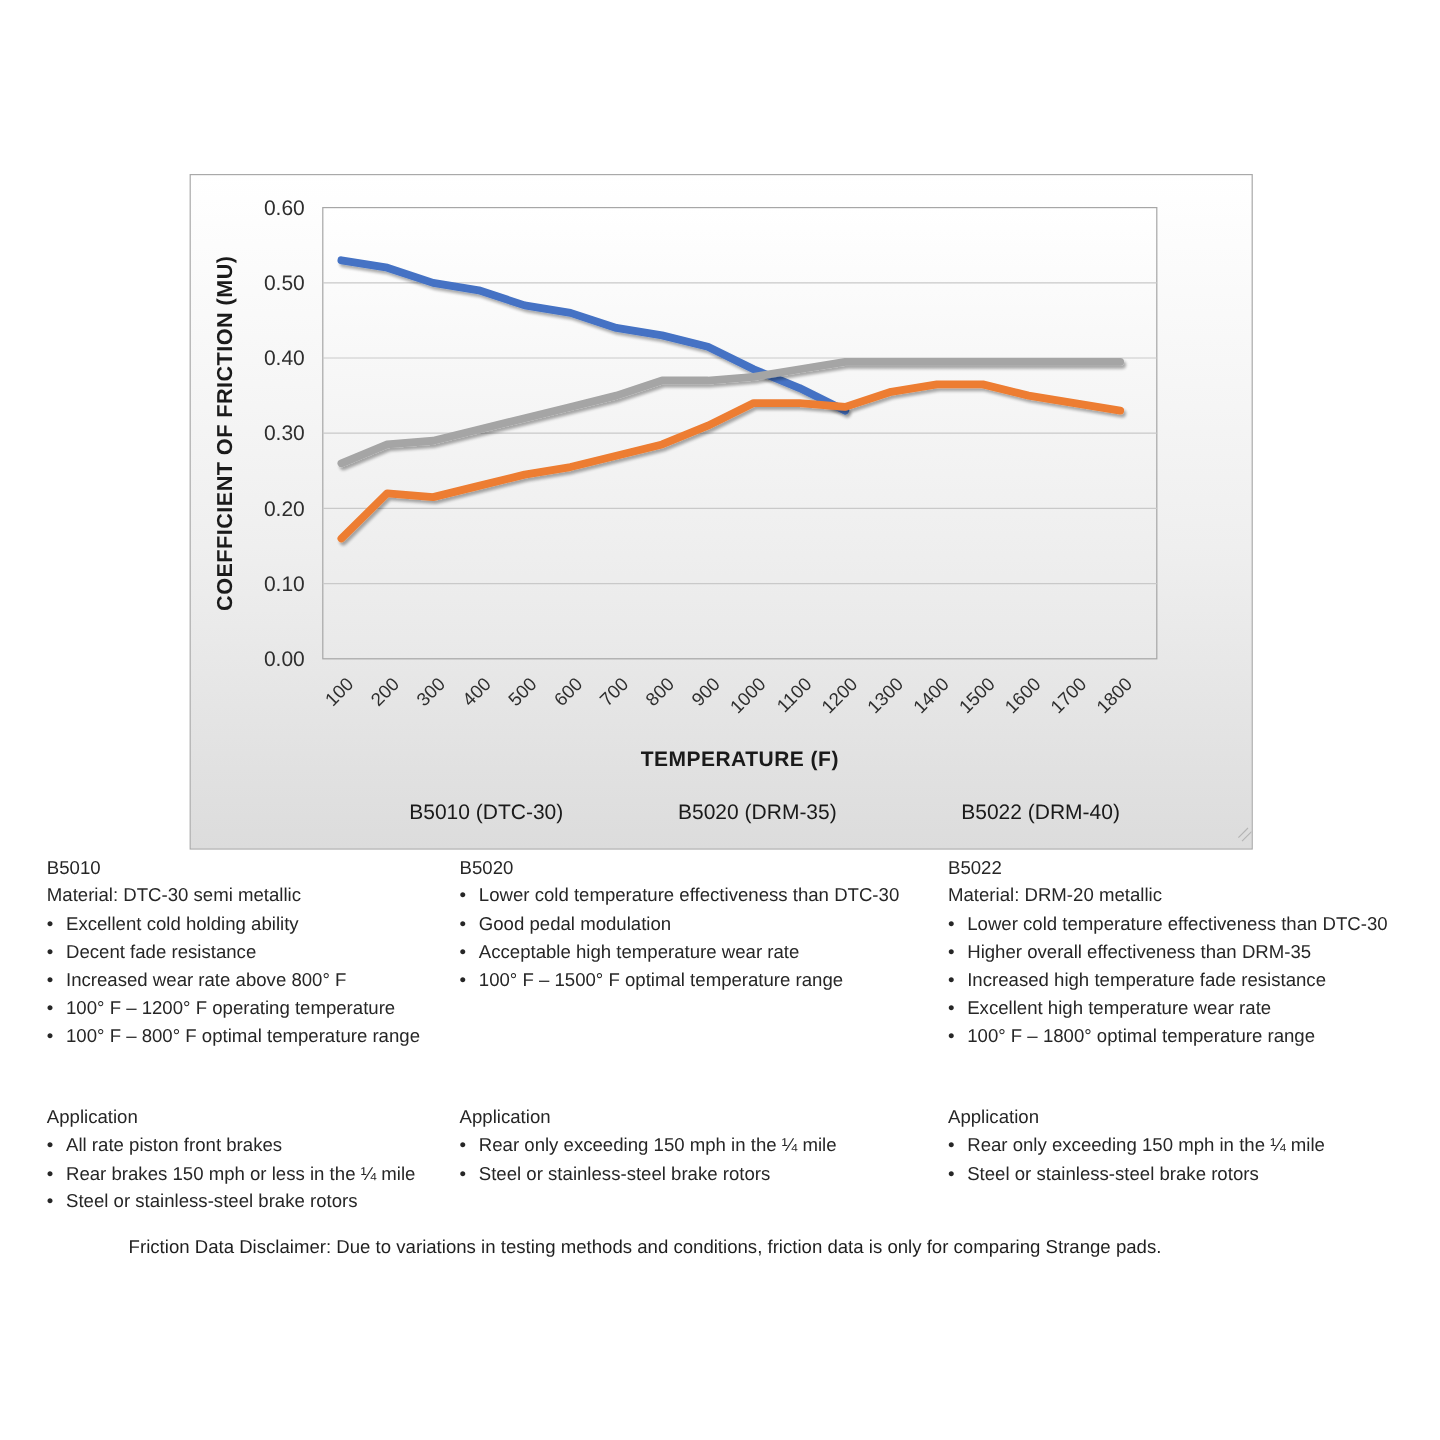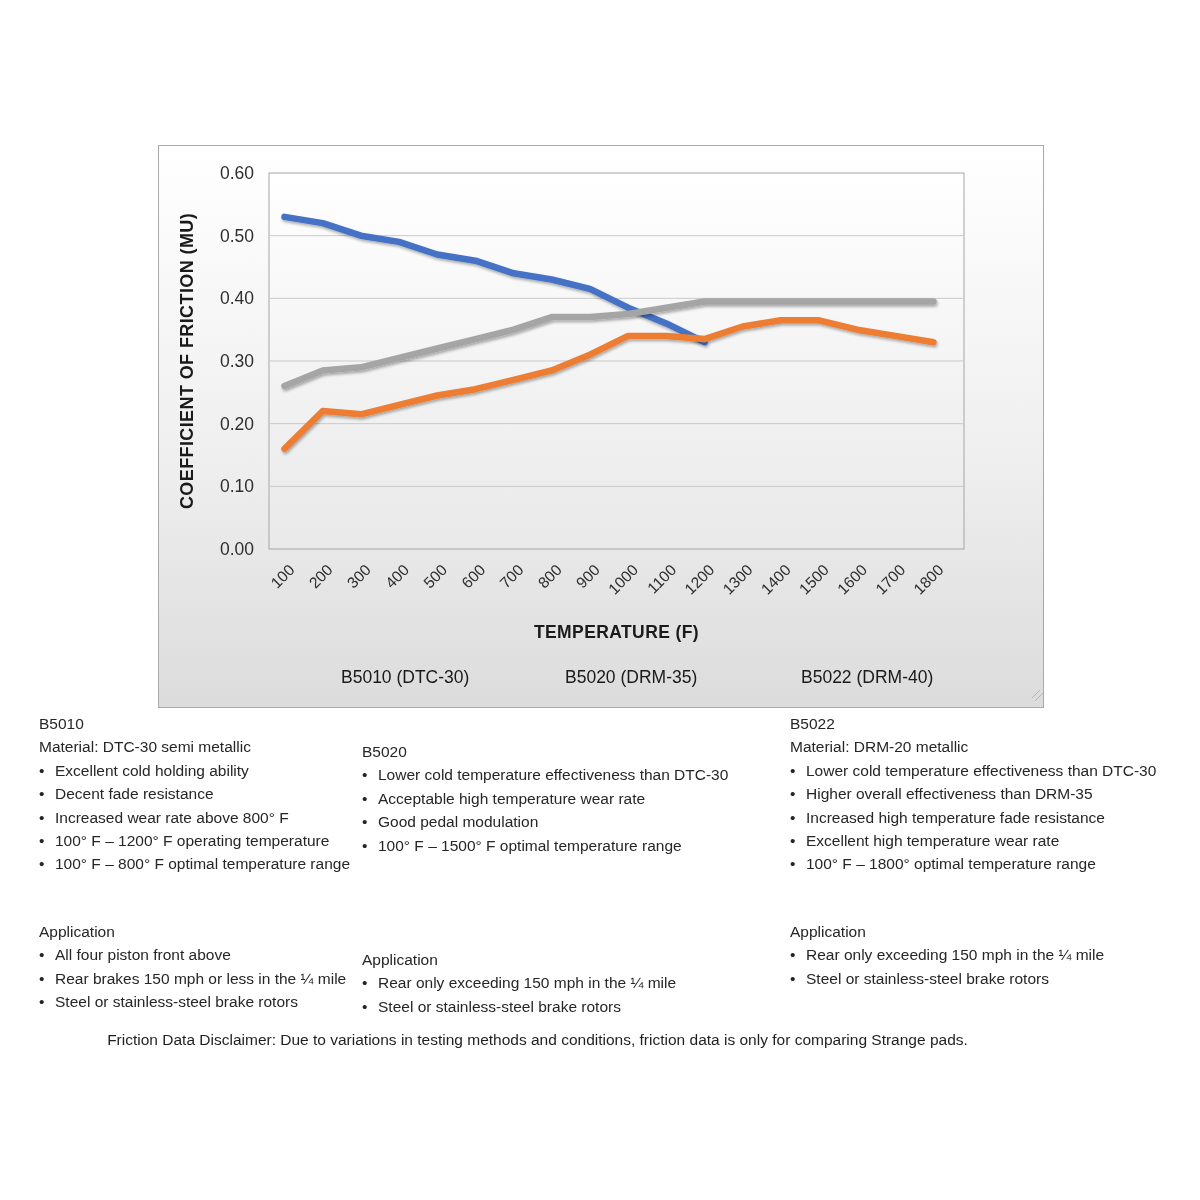--- a/index.html
+++ b/index.html
@@ -3,21 +3,21 @@
 <meta charset="utf-8">
 <style>
   html,body{margin:0;padding:0;background:#ffffff;}
   .page{position:relative;width:1200px;height:1200px;background:#ffffff;overflow:hidden;
         font-family:"Liberation Sans",sans-serif;color:#262626;}
   .chart-panel{position:absolute;left:158px;top:145px;width:884px;height:561px;
         border:1px solid #a9a9a9;
         background:linear-gradient(180deg,#ffffff 0%,#efefef 55%,#dcdcdc 100%);}
   .chart-panel svg{display:block;}
   .pad-col,.app-col{position:absolute;font-size:15.5px;line-height:23.4px;}
-  .col-0{left:18px;margin-left:21px;}  .col-1{left:362px;margin-top:28px;} .col-2{left:790px;}
+  .col-0{left:18px;margin-left:21px;}  .col-1{left:383px;} .col-2{left:790px;}
   .pad-col{top:712px;} .app-col{top:920px;}
   .b-row{white-space:nowrap;}
   .b-dot{display:inline-block;width:16px;}
   .disclaimer{position:absolute;left:0;top:1031px;width:1075px;text-align:center;
         font-size:15.5px;color:#1f1f1f;}
 </style>
 </head>
 <body>
 
 <div class="page">
@@ -95,41 +95,41 @@
         <div class="b-row"><span class="b-dot">•</span><span>Decent fade resistance</span></div>
         <div class="b-row"><span class="b-dot">•</span><span>Increased wear rate above 800° F</span></div>
         <div class="b-row"><span class="b-dot">•</span><span>100° F – 1200° F operating temperature</span></div>
         <div class="b-row"><span class="b-dot">•</span><span>100° F – 800° F optimal temperature range</span></div>
       </div>
   </section>
   <section class="pad-col col-1">
     <div>B5020</div>
     <div>
         <div class="b-row"><span class="b-dot">•</span><span>Lower cold temperature effectiveness than DTC-30</span></div>
+        <div class="b-row"><span class="b-dot">•</span><span>Good pedal modulation</span></div>
         <div class="b-row"><span class="b-dot">•</span><span>Acceptable high temperature wear rate</span></div>
-        <div class="b-row"><span class="b-dot">•</span><span>Good pedal modulation</span></div>
         <div class="b-row"><span class="b-dot">•</span><span>100° F – 1500° F optimal temperature range</span></div>
       </div>
   </section>
   <section class="pad-col col-2">
     <div>B5022</div>
     <div>Material: DRM-20 metallic</div>
     <div>
         <div class="b-row"><span class="b-dot">•</span><span>Lower cold temperature effectiveness than DTC-30</span></div>
         <div class="b-row"><span class="b-dot">•</span><span>Higher overall effectiveness than DRM-35</span></div>
         <div class="b-row"><span class="b-dot">•</span><span>Increased high temperature fade resistance</span></div>
         <div class="b-row"><span class="b-dot">•</span><span>Excellent high temperature wear rate</span></div>
         <div class="b-row"><span class="b-dot">•</span><span>100° F – 1800° optimal temperature range</span></div>
       </div>
   </section>
 
   <section class="app-col col-0">
     <div>Application</div>
     <div>
-        <div class="b-row"><span class="b-dot">•</span><span>All four piston front above</span></div>
+        <div class="b-row"><span class="b-dot">•</span><span>All rate piston front brakes</span></div>
         <div class="b-row"><span class="b-dot">•</span><span>Rear brakes 150 mph or less in the ¼ mile</span></div>
         <div class="b-row"><span class="b-dot">•</span><span>Steel or stainless-steel brake rotors</span></div>
       </div>
   </section>
   <section class="app-col col-1">
     <div>Application</div>
     <div>
         <div class="b-row"><span class="b-dot">•</span><span>Rear only exceeding 150 mph in the ¼ mile</span></div>
         <div class="b-row"><span class="b-dot">•</span><span>Steel or stainless-steel brake rotors</span></div>
       </div>

